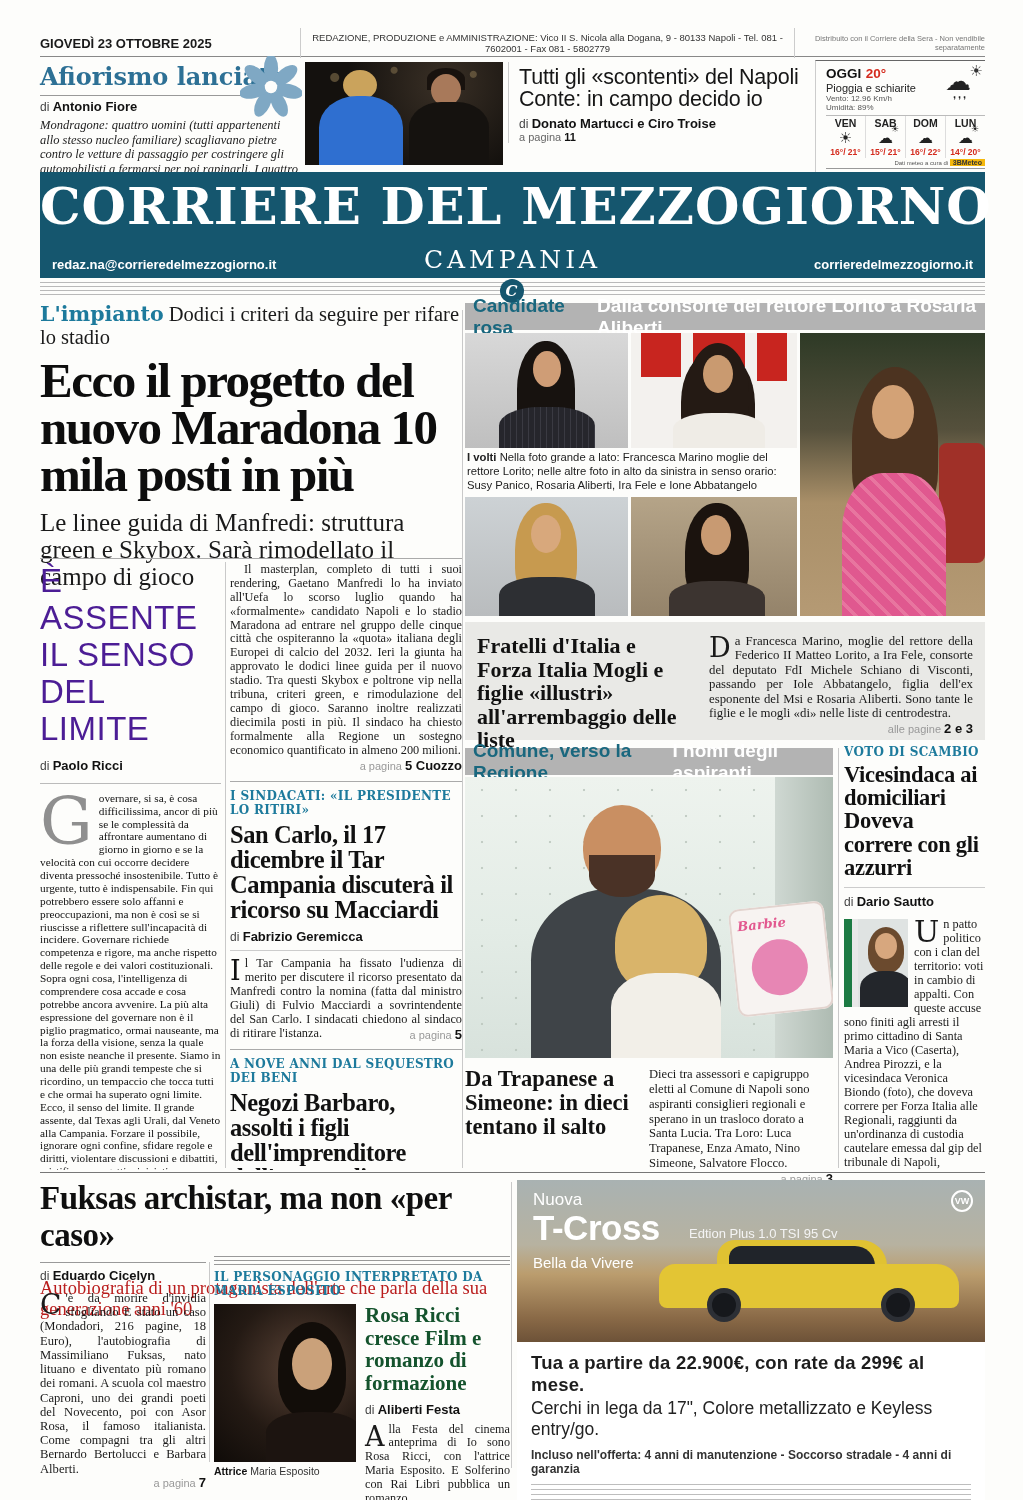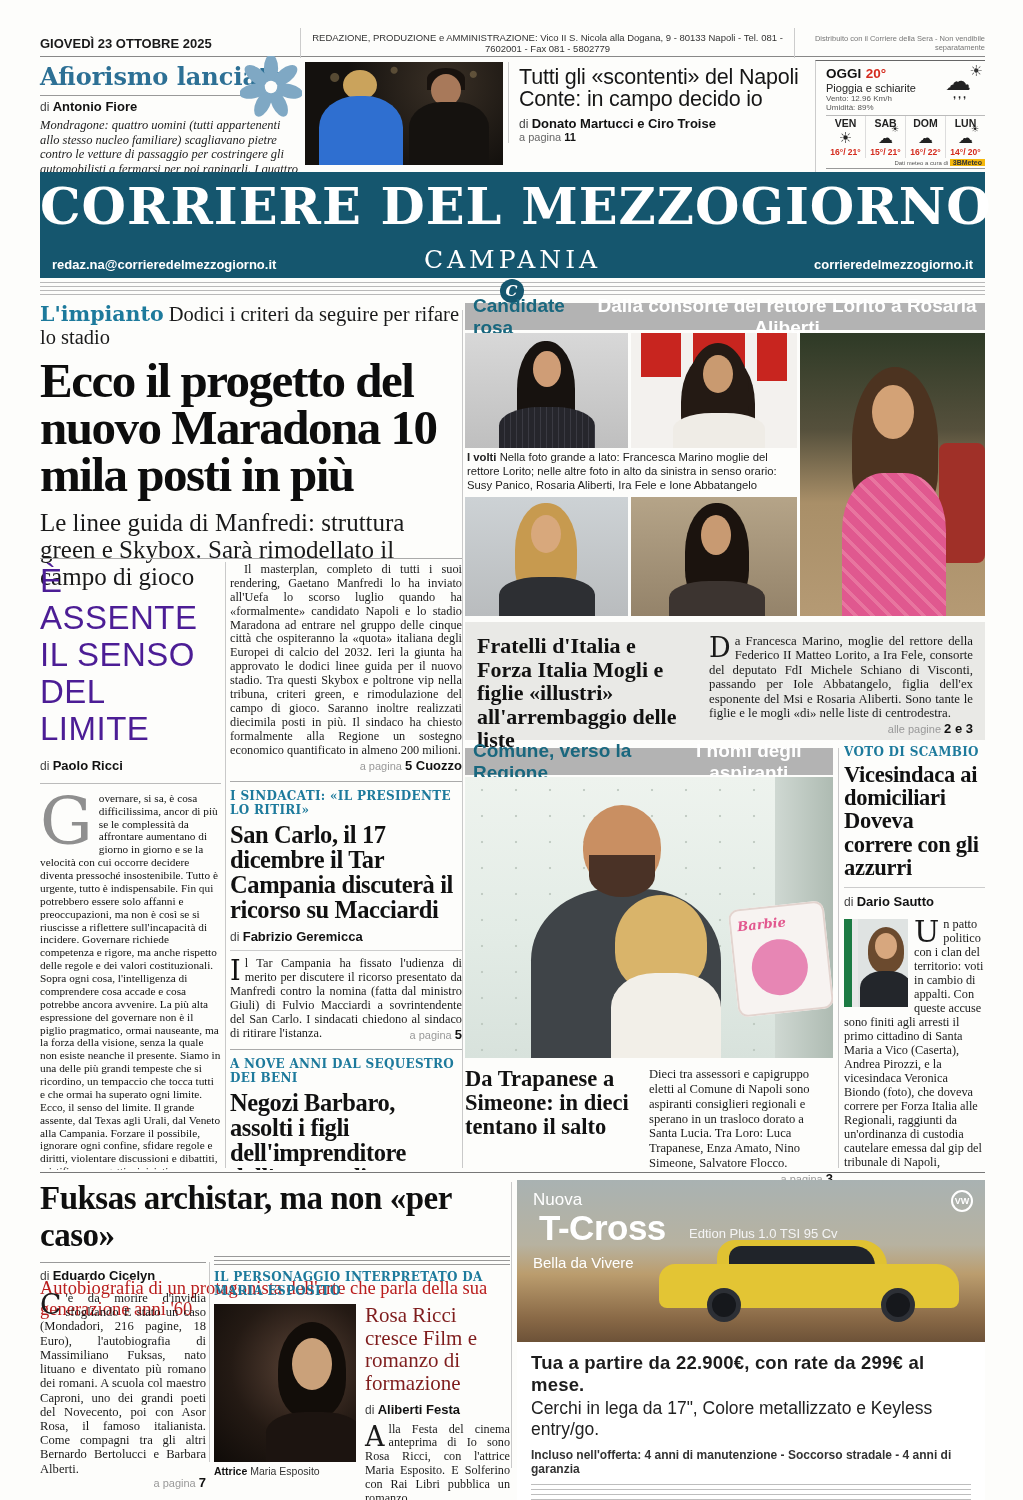--- a/index.html
+++ b/index.html
@@ -121,21 +121,21 @@
              letter-spacing:-0.4px; margin-top:5px; color:#111; }
   .b-byline { margin:7px 0 6px; border-bottom:1px solid #ccc; padding-bottom:6px; }
   .b-body { font-size:12.3px; }
   .dc-2 { font-size:27px; line-height:23px; margin:2px 4px 0 0; color:#111; }
 
   
   .candidate { position:absolute; left:465px; top:303px; width:520px; }
   .strip { height:27px; background:#b3b3b3; display:flex; align-items:center; gap:8px; padding:0 8px;
            font-family:"Liberation Sans", sans-serif; font-weight:bold; font-size:19px; }
   .strip .lab { color:#19677e; }
-  .strip .tit { color:#fff;text-align:center; }
+  .strip .tit { color:#fff; }
   .cr-grid { position:relative; height:283px; margin-top:3px; }
   .fig { position:absolute; overflow:hidden; }
   .fig .hair,.fig .face,.fig .torso { position:absolute; }
   .cr-cap { position:absolute; left:2px; top:118px; width:330px; font-family:"Liberation Sans", sans-serif;
             font-size:11.3px; line-height:1.22; color:#222; }
   .fratelli { margin-top:6px; background:#e9e9e6; padding:12px 12px 8px; display:flex; gap:14px; height:118px; }
   .fr-title { width:218px; font-family:"Liberation Serif", serif; font-weight:600; font-size:22px; line-height:1.07; color:#111;}
   .fr-by { margin-top:8px; }
   .fr-right { flex:1; }
   .fr-body { font-size:12.8px; }
@@ -191,32 +191,32 @@
   .ro-kicker { margin-top:5px; }
   .ro-flex { display:flex; gap:9px; margin-top:6px; }
   .ro-photo { width:142px; height:158px; position:relative; overflow:hidden;
       background:radial-gradient(circle at 62% 40%, #5a4336 0%, #241a14 55%, #0f0b08 100%); }
   .ro-hair { position:absolute; left:64px; top:18px; width:68px; height:96px; border-radius:50% 50% 40% 40%; background:#120d09; }
   .ro-face { position:absolute; left:78px; top:34px; width:40px; height:52px; border-radius:50%; background:#caa17a; }
   .ro-torso { position:absolute; left:52px; top:108px; width:96px; height:52px; border-radius:40% 40% 0 0; background:#1c1410; }
   .ro-cap { margin-top:3px; font-family:"Liberation Sans", sans-serif; font-size:10.5px; color:#333; }
   .ro-cap b { color:#111; }
   .ro-text { flex:1; }
-  .ro-title { font-family:"Liberation Serif", serif; font-weight:400; font-size:21px; line-height:1.08; color:#7f1d1d; }
+  .ro-title { font-family:"Liberation Serif", serif; font-weight:700; font-size:21px; line-height:1.08; color:#14532d; }
   .ro-byline { margin:7px 0 6px; }
   .ro-body { font-size:12.2px; }
   .dc-a { font-size:27px; line-height:23px; margin:2px 4px 0 0; }
 
   
   .ad { position:absolute; left:517px; top:1180px; width:468px; height:290px; }
   .ad-photo { position:relative; height:162px; overflow:hidden;
       background:linear-gradient(180deg, #a9b2b2 0%, #b7b2a0 40%, #bb9d6e 58%, #8a6a47 85%, #6d5238 100%); }
   .ad-intro { position:absolute; left:16px; top:10px; color:#fff; font-family:"Liberation Sans", sans-serif; font-size:17px; }
   .ad-model { position:absolute; left:16px; top:28px; color:#fff; font-family:"Liberation Sans", sans-serif;
-              font-weight:bold; font-size:35px; letter-spacing:-0.5px;margin-left:6px; }
+              font-weight:bold; font-size:35px; letter-spacing:-0.5px; }
   .ad-trim { position:absolute; left:172px; top:46px; color:#f4f4f4; font-family:"Liberation Sans", sans-serif; font-size:13px; }
   .ad-tag { position:absolute; left:16px; top:74px; color:#fff; font-family:"Liberation Sans", sans-serif; font-size:15px; }
   .ad-vw-top { position:absolute; right:12px; top:10px; width:22px; height:22px; border:2px solid #fff; border-radius:50%;
                color:#fff; font-family:"Liberation Sans", sans-serif; font-weight:bold; font-size:9px;
                display:flex; align-items:center; justify-content:center; }
   .car { position:absolute; right:26px; top:64px; width:300px; height:78px; }
   .car-body { position:absolute; left:0; bottom:14px; width:300px; height:44px; border-radius:16px 22px 8px 8px; background:#e3c534; }
   .car-cabin { position:absolute; left:58px; bottom:48px; width:170px; height:34px; border-radius:18px 26px 0 0; background:#e0c232; }
   .car-win { position:absolute; left:70px; bottom:50px; width:146px; height:26px; border-radius:12px 20px 0 0; background:#20242a; }
   .car-w1 { position:absolute; left:48px; bottom:0; width:34px; height:34px; border-radius:50%; background:#16181c; border:5px solid #2c2f35; }

